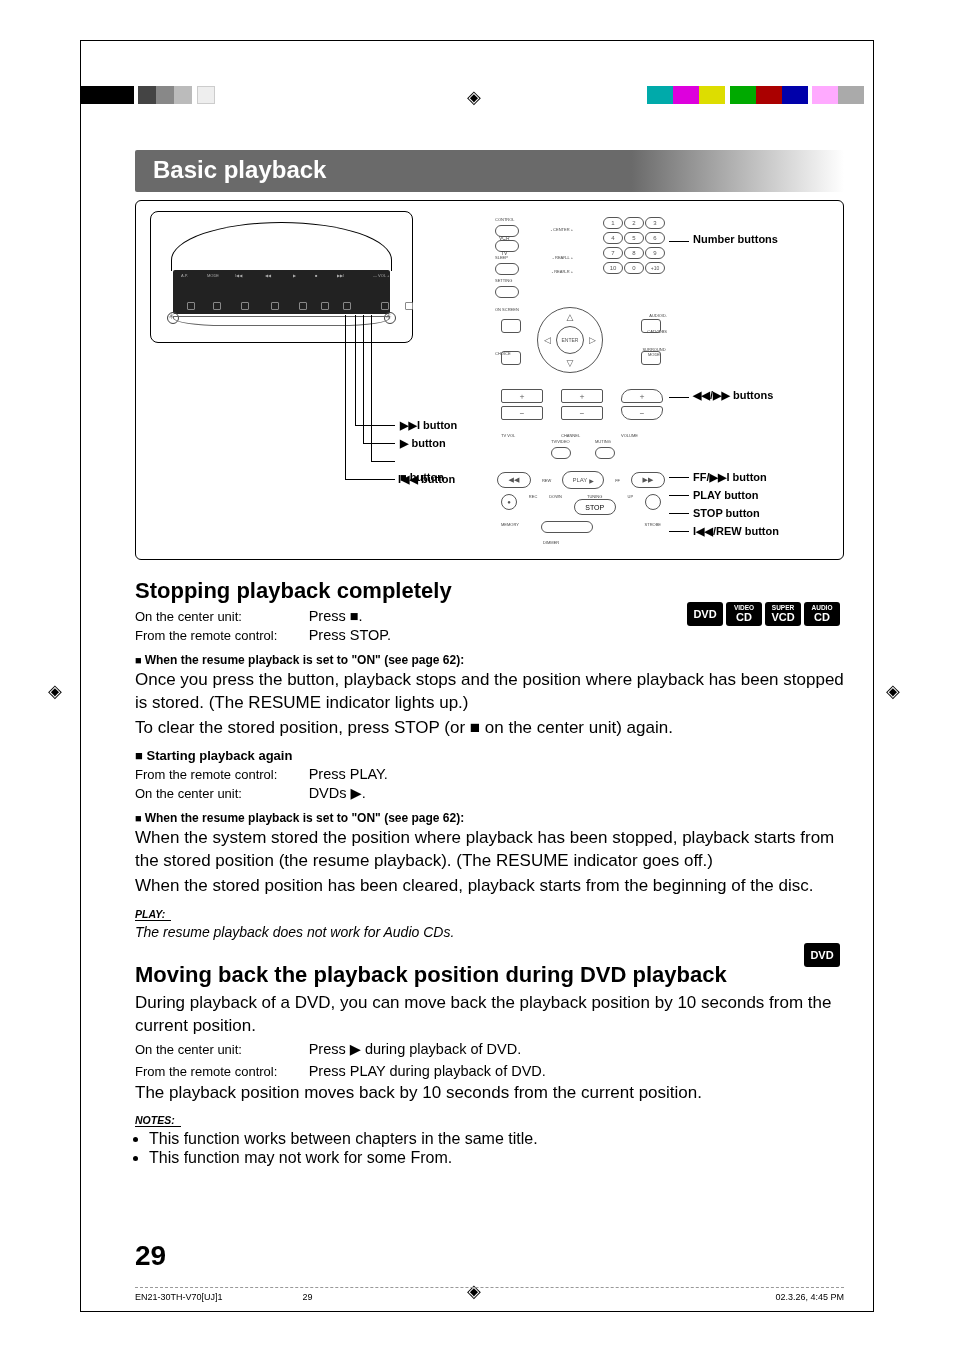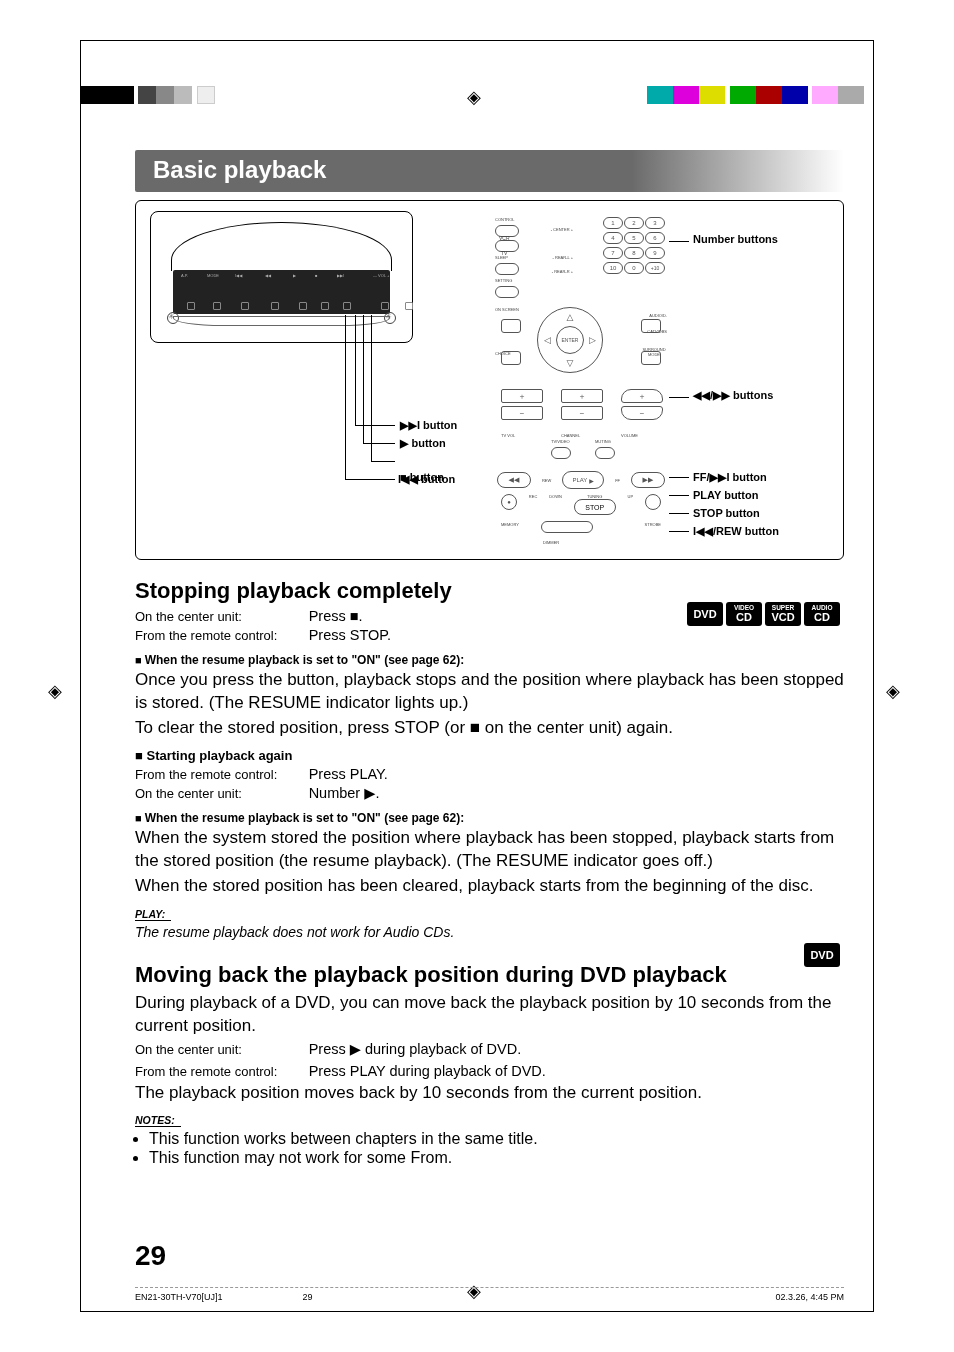--- a/index.html
+++ b/index.html
@@ -387,21 +387,21 @@
   <div class="sub"><span class="sq-bullet"></span><span>When the resume playback is set to "ON" (see page 62):</span></div>
   <div class="body">Once you press the button, playback stops and the position where playback has been stopped is stored. (The RESUME indicator lights up.)</div>
   <div class="body">To clear the stored position, press STOP (or ■ on the center unit) again.</div>
   <div class="subhead"><span class="sq-bullet" style="font-weight:700;">■ </span><span>Starting playback again</span></div>
   <div class="instr-line">
     <span class="left">From the remote control:</span>
     <span class="act">Press PLAY.</span>
   </div>
   <div class="instr-line">
     <span class="left">On the center unit:</span>
-    <span class="act">Number ▶.</span>
+    <span class="act">DVDs ▶.</span>
   </div>
   <div class="sub"><span class="sq-bullet"></span><span>When the resume playback is set to "ON" (see page 62):</span></div>
   <div class="body">When the system stored the position where playback has been stopped, playback starts from the stored position (the resume playback). (The RESUME indicator goes off.)</div>
   <div class="body">When the stored position has been cleared, playback starts from the beginning of the disc.</div>
   <div class="note-hd">PLAY:</div>
   <div class="note-body">The resume playback does not work for Audio CDs.</div>
 
   
   <div class="badges row2">
     <div class="badge">

